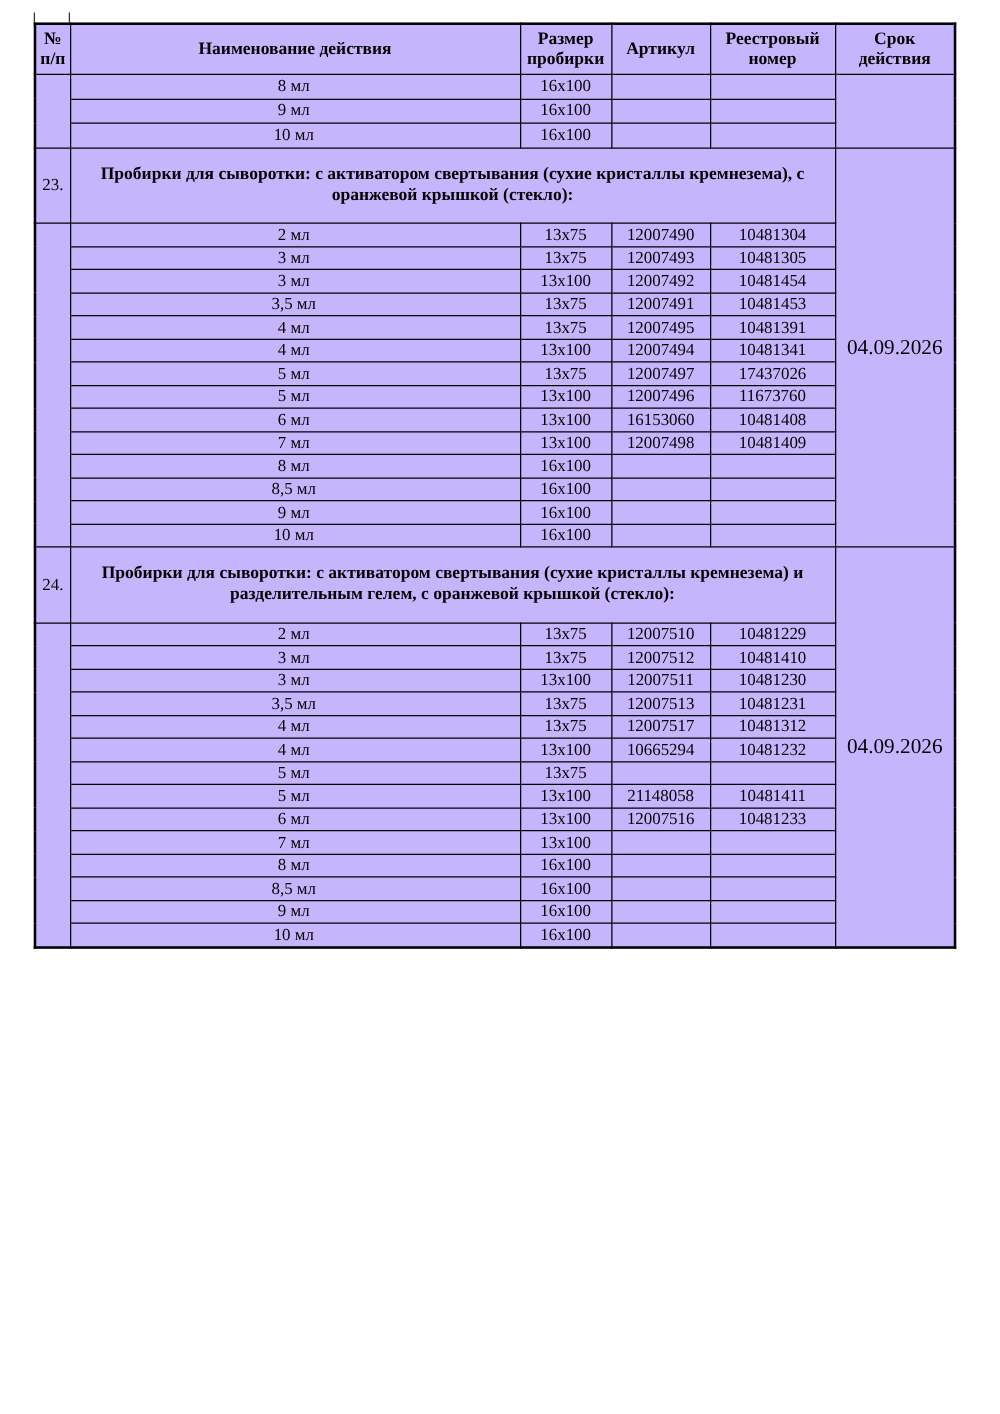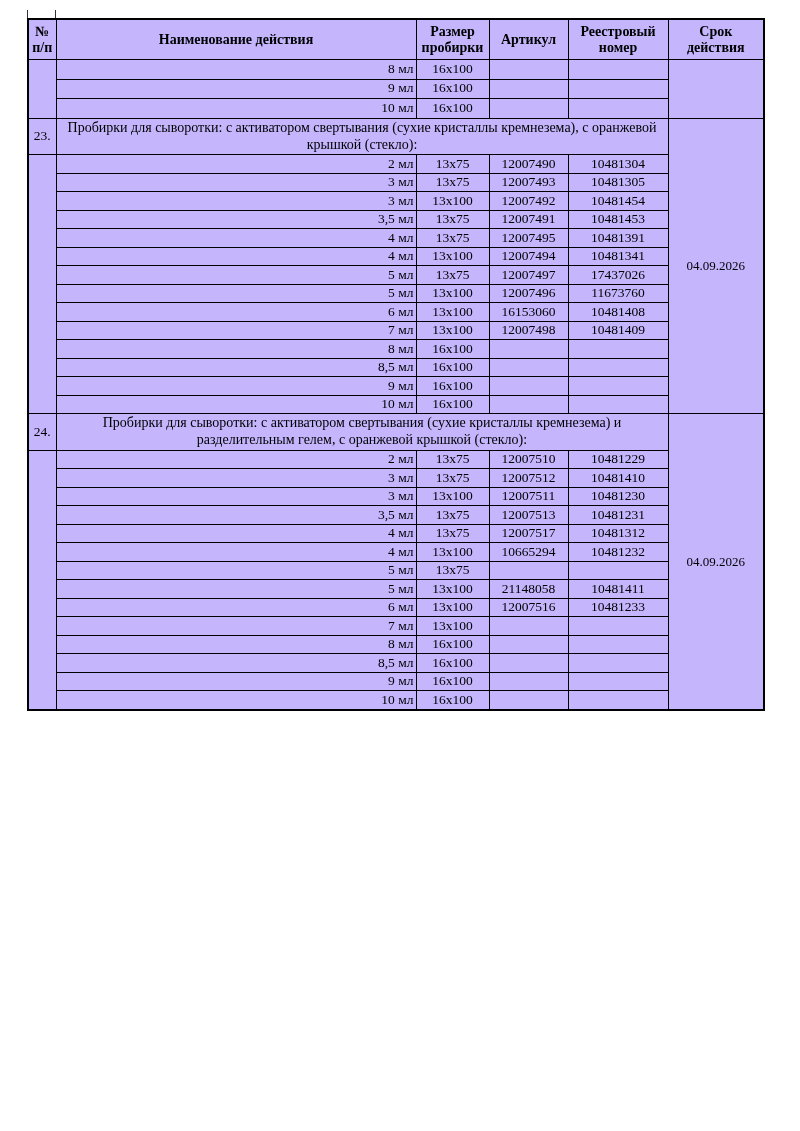--- a/index.html
+++ b/index.html
@@ -14,26 +14,26 @@
     border:2px solid #000;background:#c4b5fd;
   }
   th,td{border:1px solid #000;vertical-align:middle;overflow:hidden;}
   th{
     font-weight:bold;font-size:14px;line-height:1.12;
     text-align:center;padding:2px 1px;height:35px;
   }
   td{font-size:13.5px;line-height:1.1;padding:0 2px;height:17.5px;}
   tr.cont-row td{height:18.6px;}
   .c-center{text-align:center;}
-  .c-name{text-align:right;padding-left:0;}
+  .c-name{text-align:center;padding-left:0;}
   td.section-title{
-    font-weight:normal;text-align:center;font-size:14px;line-height:1.2;
-    height:30px;padding:1px 6px;
-  }
-  td.validity{text-align:center;font-size:13px;}
+    font-weight:bold;text-align:center;font-size:14px;line-height:1.2;
+    height:30px;padding:13px 6px;
+  }
+  td.validity{text-align:center;font-size:17px;}
 </style>
 </head>
 <body>
 
 <div class="page-stub" style="left:27px;"></div>
 <div class="page-stub" style="left:55px;"></div>
 
 <table class="doc">
   <colgroup>
     <col style="width:28px">

